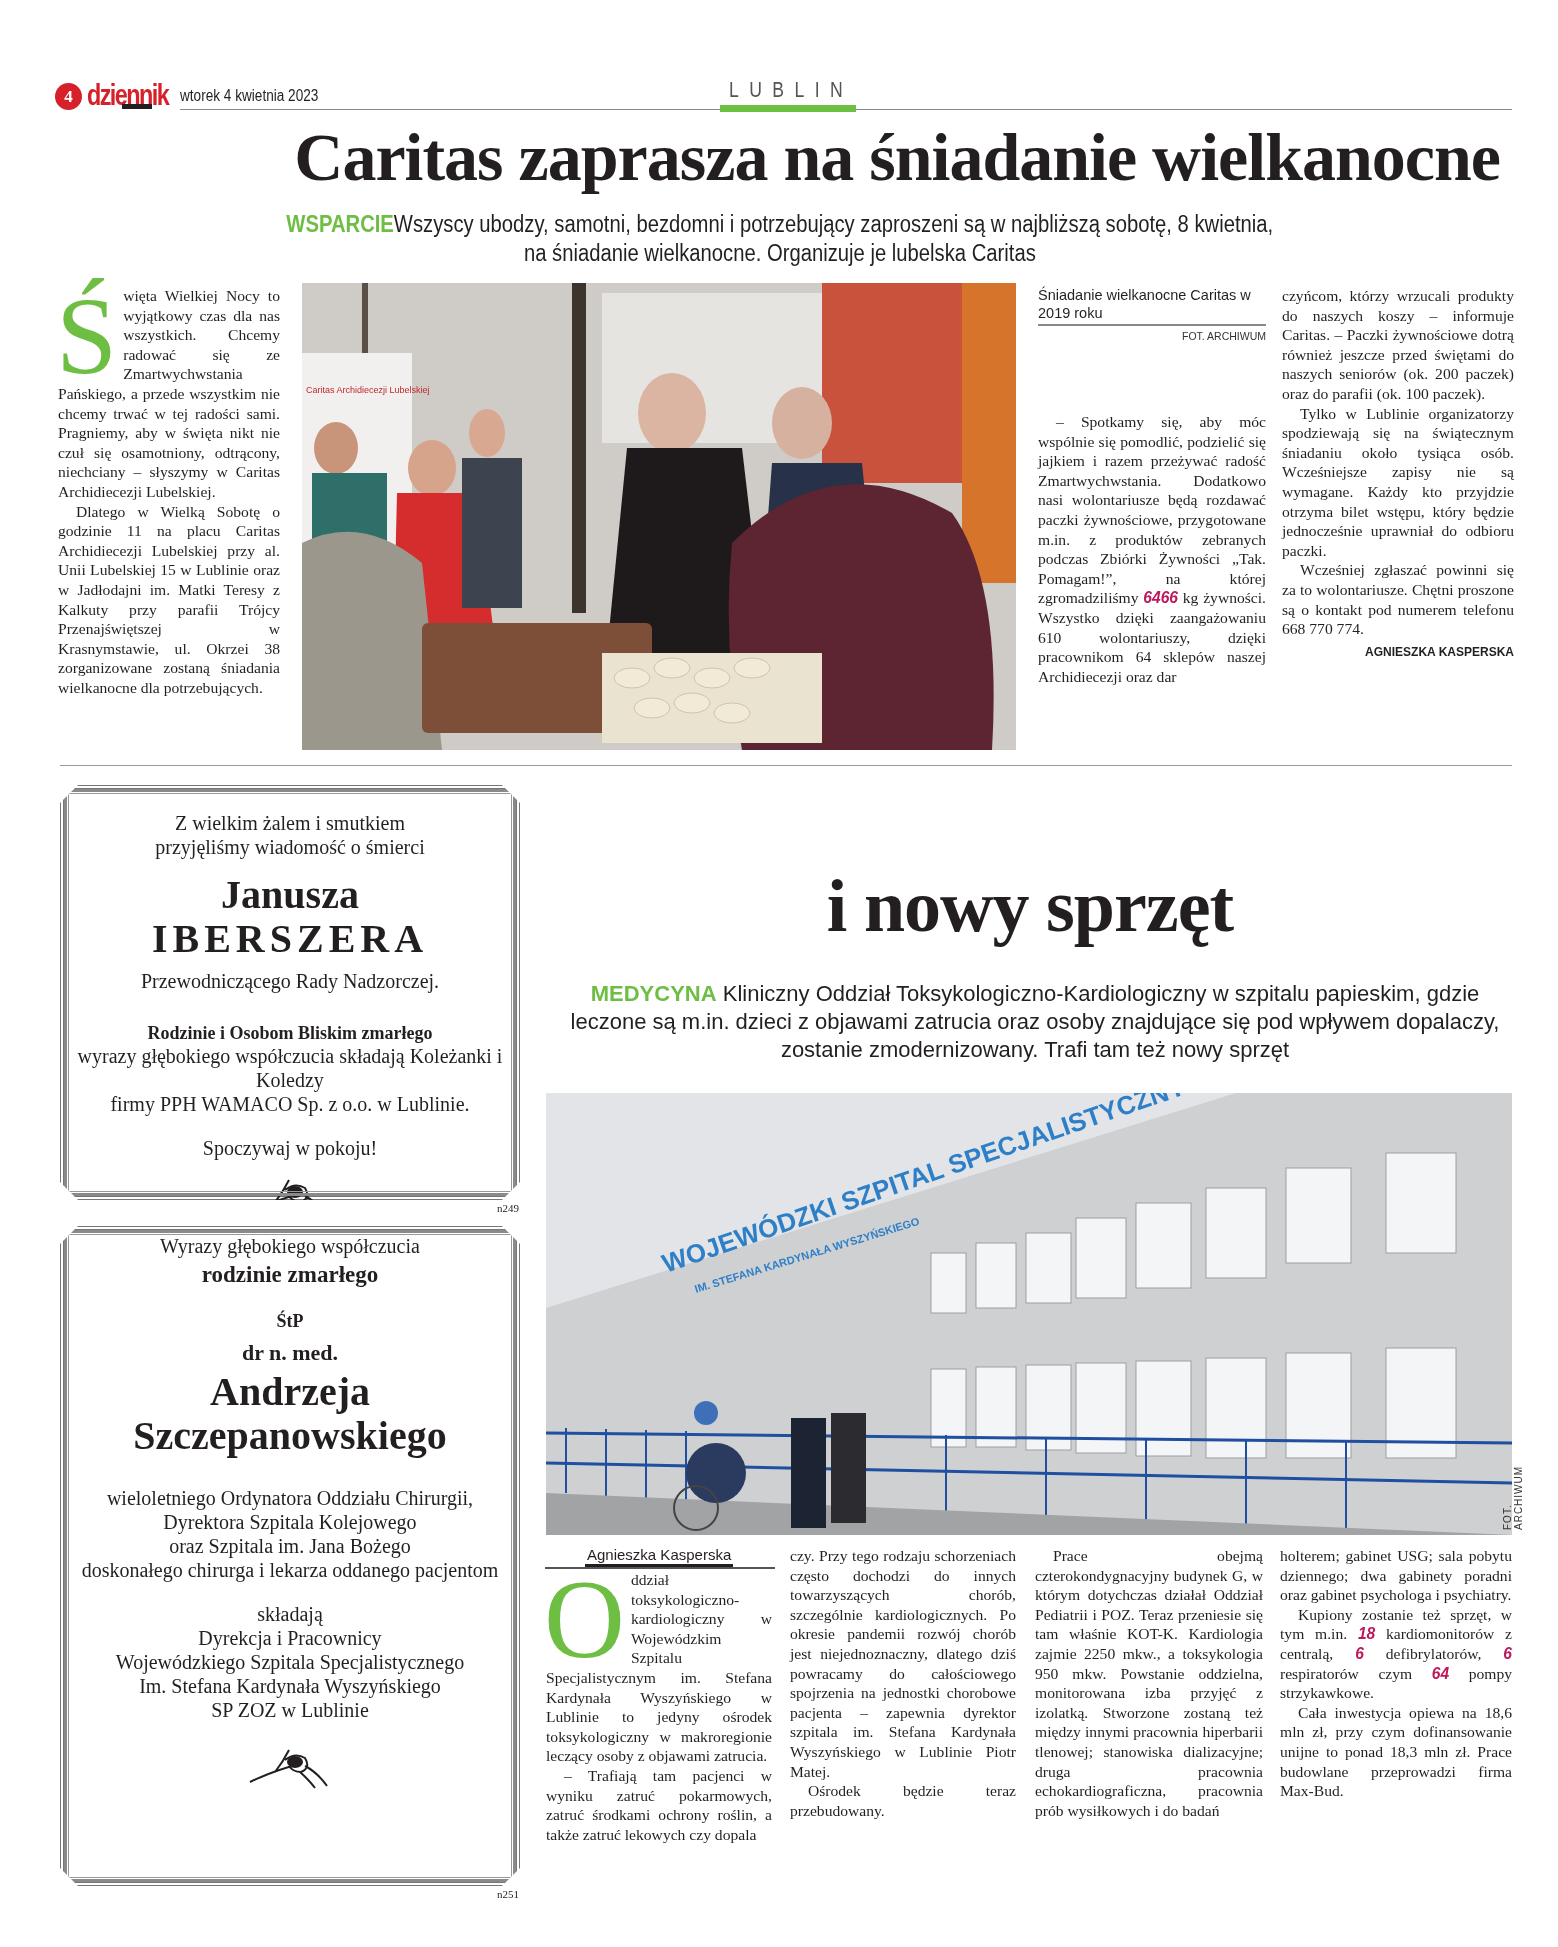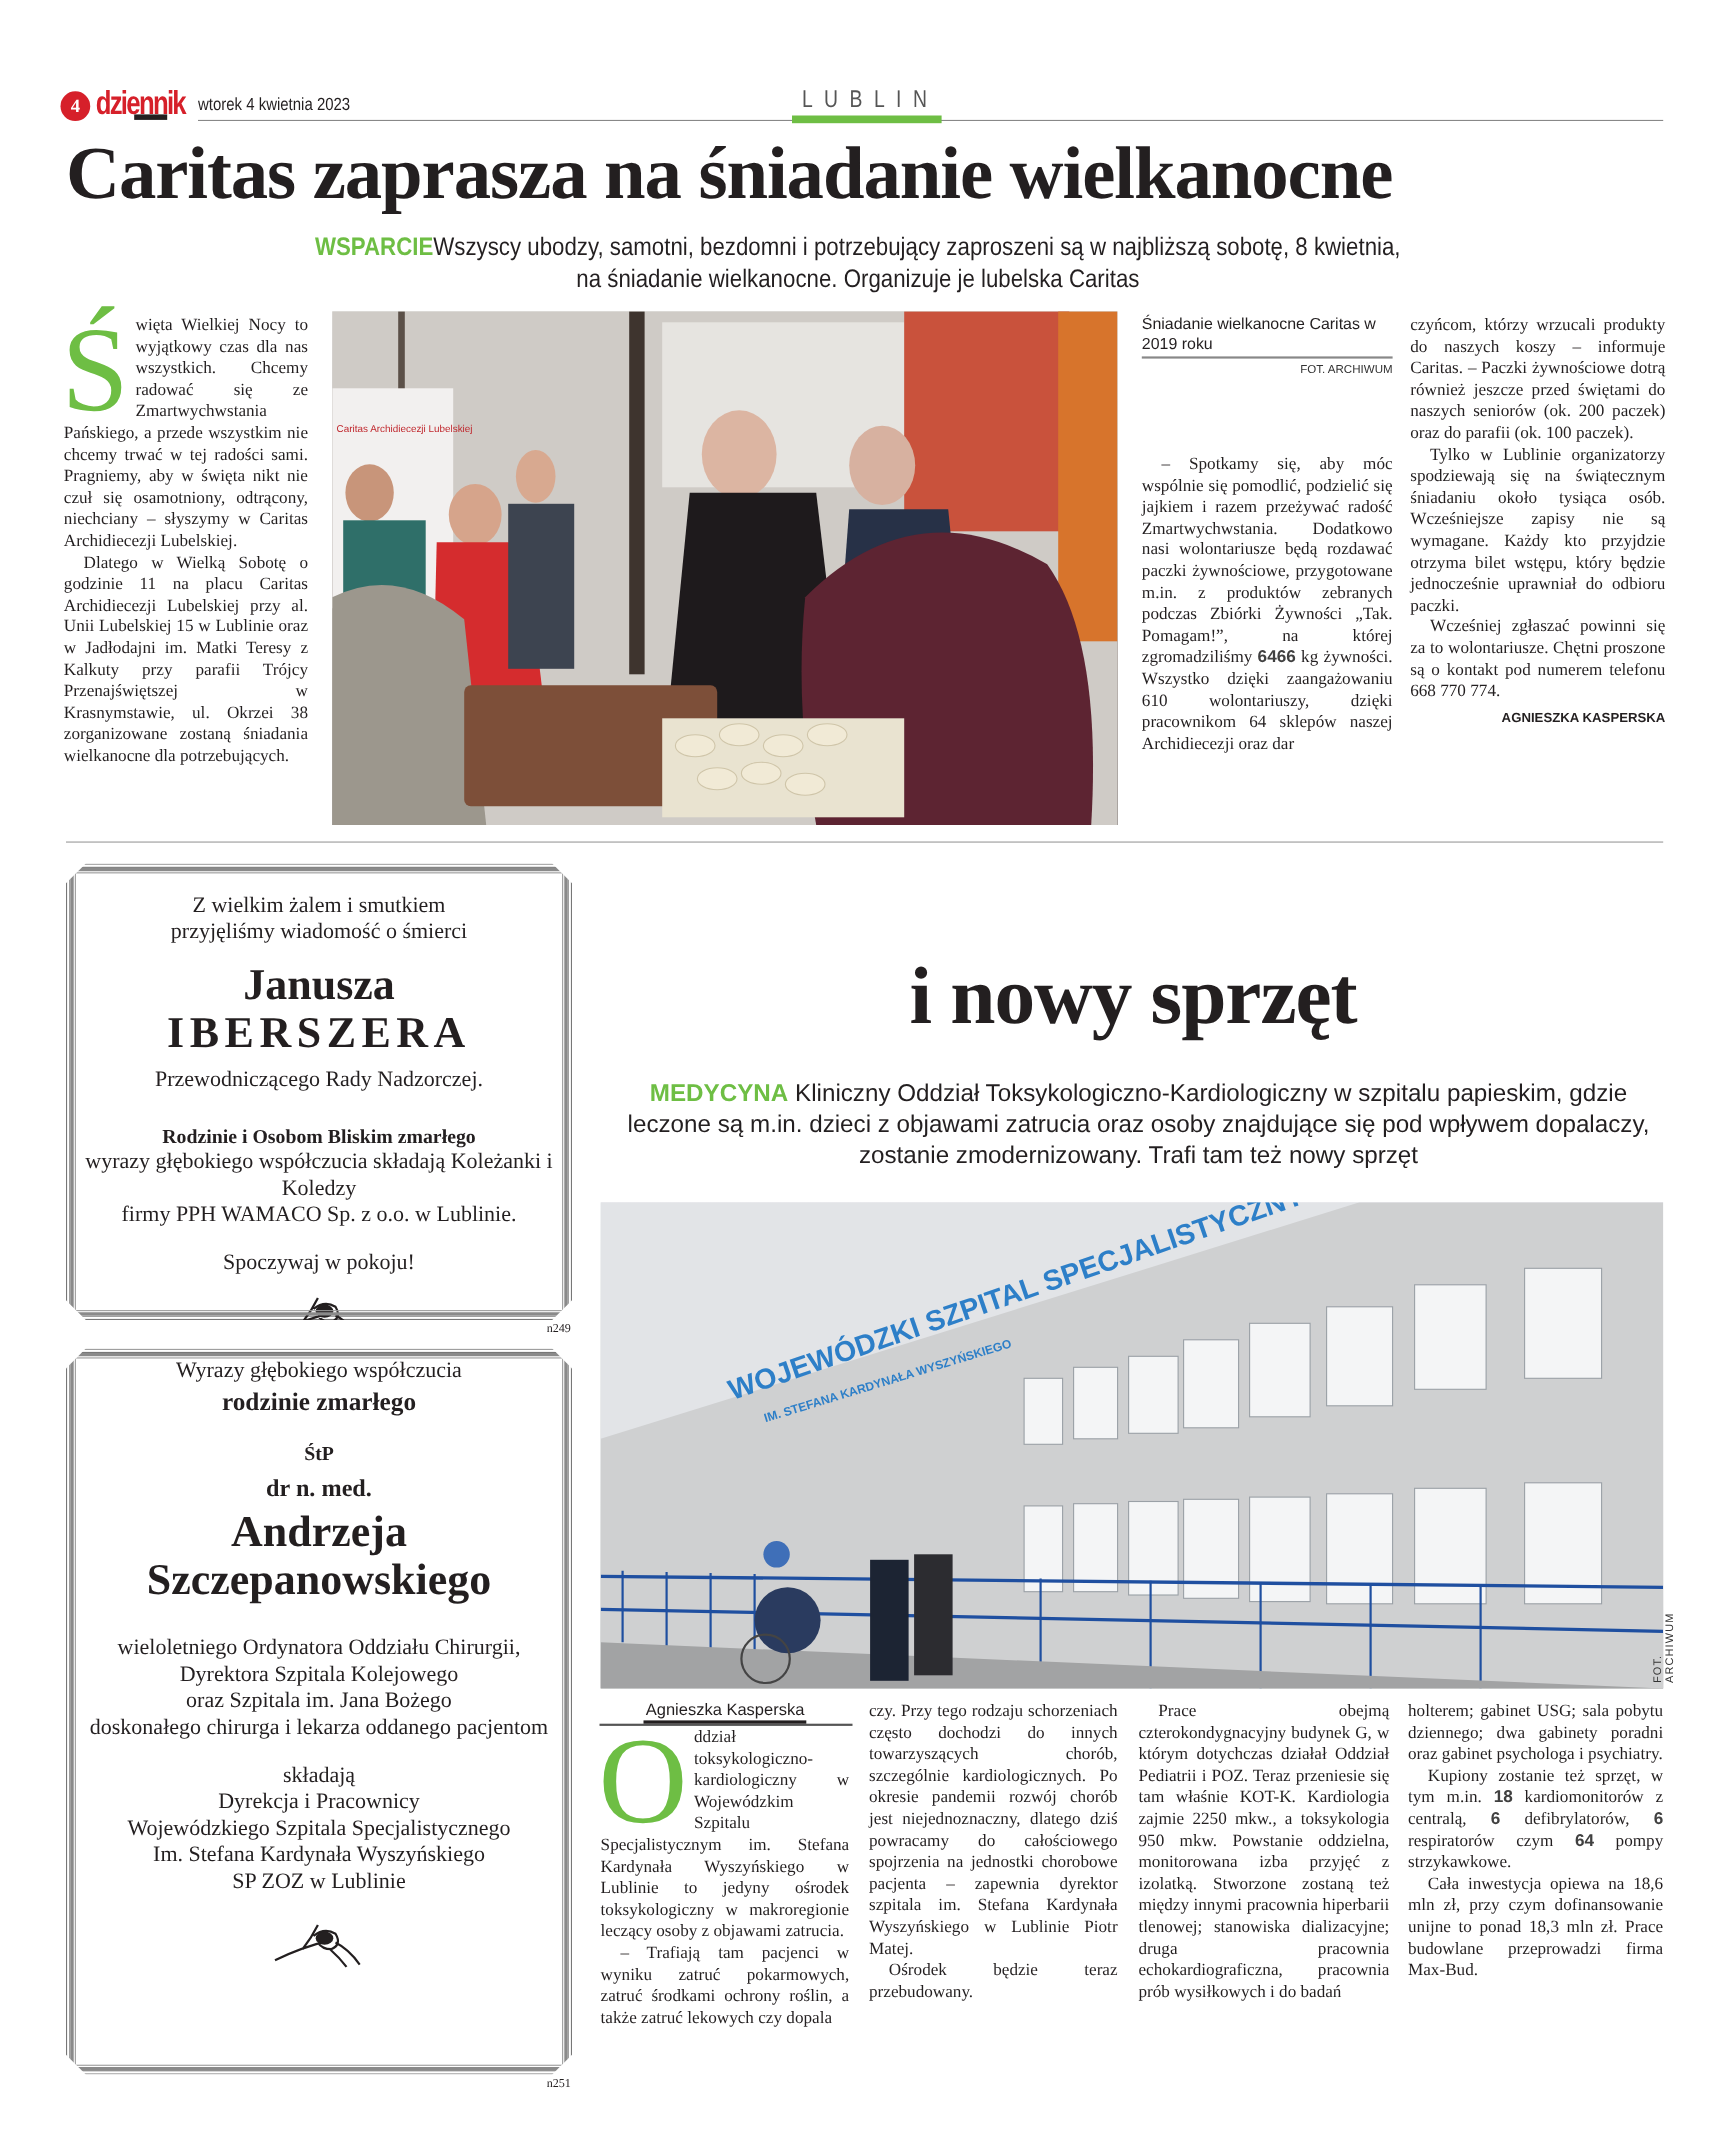--- a/index.html
+++ b/index.html
@@ -10,30 +10,30 @@
   
   .page-num { left: 55px; top: 83px; width: 27px; height: 27px; border-radius: 50%; background: #d6202a; color: #fff; font: 700 17px "Liberation Serif", serif; text-align: center; line-height: 27px; }
   .logo { left: 87px; top: 78px; font: 700 30px "Liberation Sans", sans-serif; color: #d6202a; letter-spacing: -2px; transform: scaleX(0.78); transform-origin: left; }
   .logo-sub { left: 122px; top: 104px; width: 30px; height: 5px; background: #231f20; }
   .date { left: 180px; top: 87px; font: 16px "Liberation Sans", sans-serif; color: #231f20; transform: scaleX(0.85); transform-origin: left; }
   .top-rule { left: 180px; top: 109px; width: 1332px; height: 1px; background: #888; }
   .section { left: 715px; top: 77px; width: 140px; text-align: center; font: 22px "Liberation Sans", sans-serif; letter-spacing: 13px; color: #555; transform: scaleX(0.8); }
   .section-bar { left: 720px; top: 105px; width: 136px; height: 7px; background: #6ebe44; }
 
   
-  .h1 { left: 60px; top: 118px; width: 1440px; text-align: left; font: 700 68px "Liberation Serif", serif; letter-spacing: -1px; color: #231f20; }
+  .h1 { left: 60px; top: 118px; width: 1440px; text-align: right; font: 700 68px "Liberation Serif", serif; letter-spacing: -1px; color: #231f20; }
   .lead { left: 160px; top: 210px; width: 1240px; text-align: center; font: 23px "Liberation Sans", sans-serif; line-height: 29px; color: #231f20; }
   .lead .kicker { color: #6ebe44; font-weight: 700; }
   .lead span { display: inline-block; transform: scaleX(0.88); }
 
   .col { font: 15.6px "Liberation Serif", serif; line-height: 19.6px; text-align: justify; hyphens: manual; color: #231f20; }
   .col p { text-indent: 18px; }
   .col p.noind { text-indent: 0; }
   .drop { float: left; font: 110px "Liberation Serif", serif; line-height: 92px; color: #6ebe44; margin: 4px 6px 0 -2px; }
-  .green { color: #404040; font-weight: 700; font-family: "Liberation Sans", sans-serif; }
+  .green { color: #be185d; font-weight: 700; font-family: "Liberation Sans", sans-serif; font-style: italic; }
 
   
   .photo1 { left: 302px; top: 283px; width: 714px; height: 467px; overflow: hidden; background: linear-gradient(180deg,#d9d6d2 0%,#bdb7b1 30%,#8c8079 60%,#5c524d 100%); }
   .caption1 { left: 1038px; top: 286px; width: 228px; font: 14.5px "Liberation Sans", sans-serif; line-height: 18px; color: #231f20; border-bottom: 2px solid #888; padding-bottom: 2px; }
   .credit1 { left: 1038px; top: 330px; width: 228px; text-align: right; font: 10.5px "Liberation Sans", sans-serif; color: #333; }
 
   .mid-rule { left: 60px; top: 765px; width: 1452px; height: 1px; background: #999; }
 
   
   .obit { border: 4px double #777; outline: 1px solid #999; outline-offset: -9px; clip-path: polygon(18px 0, calc(100% - 18px) 0, 100% 18px, 100% calc(100% - 18px), calc(100% - 18px) 100%, 18px 100%, 0 calc(100% - 18px), 0 18px); text-align: center; font-family: "Liberation Serif", serif; color: #231f20; }

